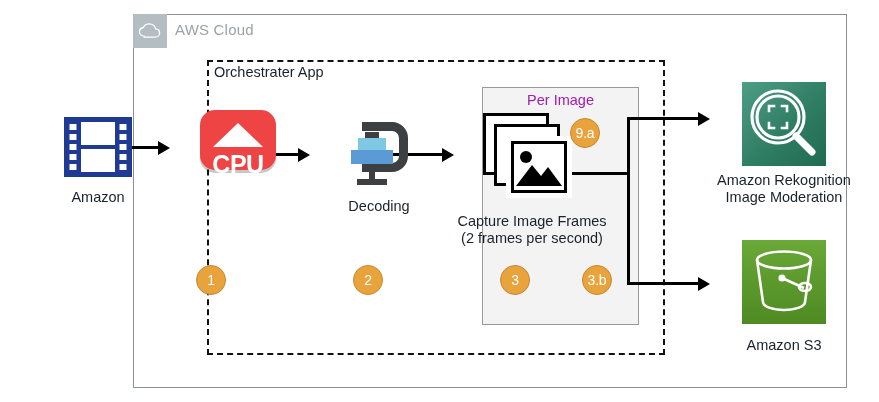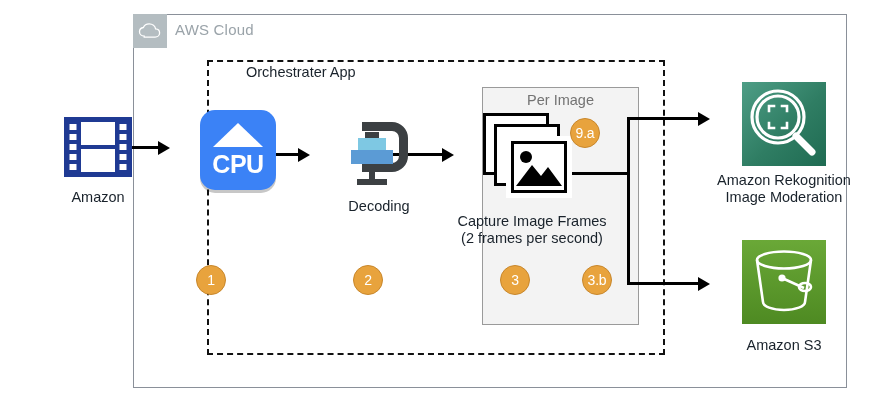--- a/index.html
+++ b/index.html
@@ -60,41 +60,40 @@
     border: 2px dashed #111111;
     box-sizing: border-box;
     background: transparent;
   }
   .orchestrator-label {
     position: absolute;
     left: 214px;
     top: 64px;
     font-size: 14.5px;
     color: #19222b;
-    margin-left: 32px;
   }
 
   .per-image-box {
     position: absolute;
     left: 482px;
     top: 87px;
     width: 157px;
     height: 238px;
     background: #f3f3f3;
     border: 1px solid #9a9a9a;
     box-sizing: border-box;
   }
   .per-image-label {
     position: absolute;
     left: 482px;
     top: 92px;
     width: 157px;
     text-align: center;
     font-size: 14.5px;
-    color: #737373;
+    color: #a21caf;
   }
 
   
   .conn {
     position: absolute;
     background: #000000;
   }
   .conn-h { height: 3px; }
   .conn-v { width: 3px; }
   .arrow-head {
@@ -125,22 +124,22 @@
     width: 68px;
     height: 68px;
   }
 
   
   .cpu-icon {
     position: absolute;
     left: 172px;
     top: 110px;
     width: 76px;
-    height: 80px;
-    background: #3b82f6;
+    height: 60px;
+    background: #ef4444;
     border-radius: 15px;
     box-shadow: 0 3px 0 rgba(0,0,0,0.22);
   }
   .cpu-tri {
     position: absolute;
     left: 50%;
     top: 13px;
     transform: translateX(-50%);
     width: 0;
     height: 0;

